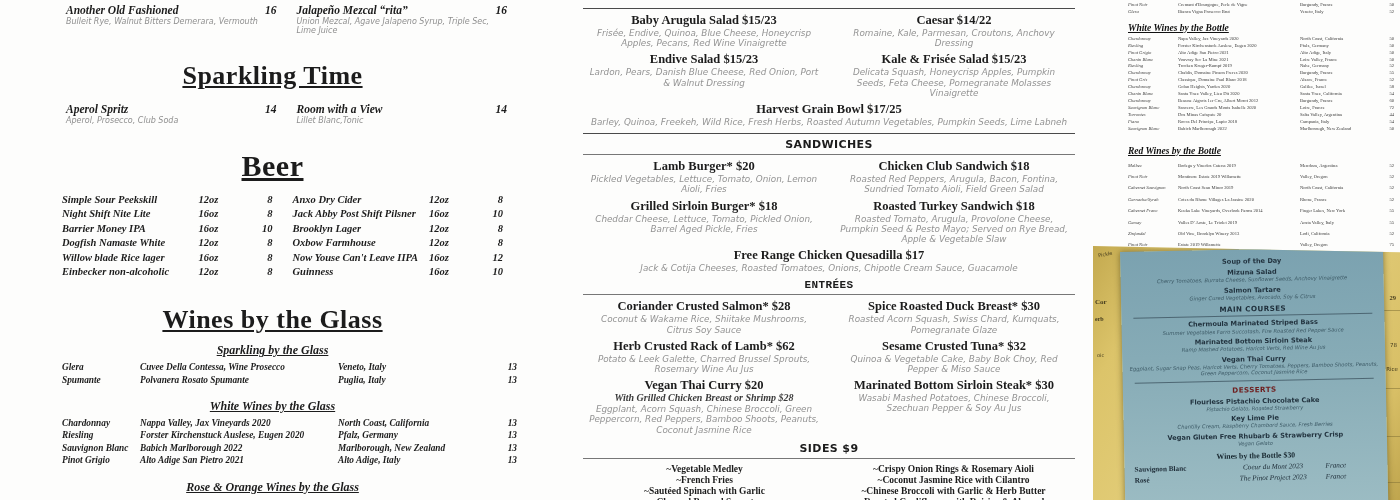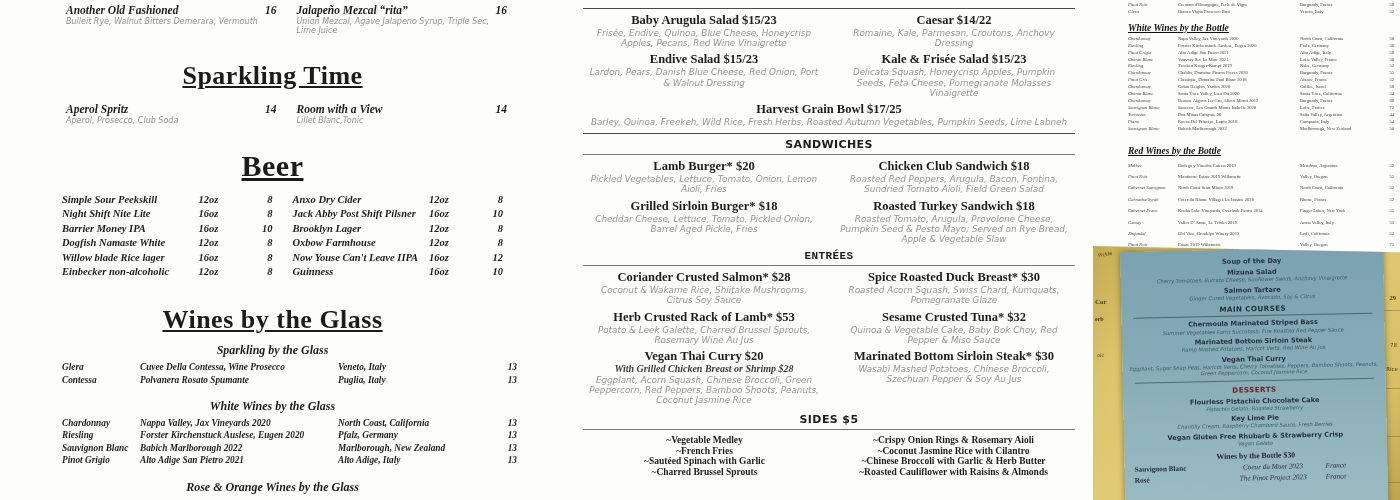--- a/index.html
+++ b/index.html
@@ -1,21 +1,21 @@
 <!DOCTYPE html>
 <html><head>
 <meta charset="utf-8">
 <style>
   html,body{margin:0;padding:0;background:#fff;}
   .screen{position:relative;width:1400px;height:500px;background:#fdfdfc;overflow:hidden;
           font-family:"Liberation Serif",serif;color:#1c1c1c;}
   
   .rule{height:1px;background:#4a4a4a;}
   .big-head{font-weight:bold;text-decoration:underline;text-align:center;letter-spacing:.5px;}
-  .sub-head{font-weight:bold;font-style:italic;text-align:center;}
+  .sub-head{font-weight:bold;font-style:italic;text-decoration:underline;text-align:center;}
   
   .left-page{position:absolute;left:20px;top:0;width:505px;}
   .two-col{display:grid;grid-template-columns:1fr 1fr;column-gap:12px;}
   .drink{padding:0 4px;}
   .drink .nameline{display:flex;justify-content:space-between;align-items:baseline;
       font-weight:bold;font-style:italic;font-size:11.5px;}
   .drink .desc{font-family:"DejaVu Sans",sans-serif;font-style:italic;font-size:8px;color:#8f8f8f;margin-top:1px;}
   .cocktails{margin-top:4px;padding-left:42px;padding-right:14px;}
   .head-sparkling{font-size:26px;margin-top:26px;}
   .spark-items{margin-top:12px;padding-left:42px;padding-right:14px;}
@@ -210,21 +210,21 @@
     <div class="gwine-rows">
 
         <div class="gwine-row">
           <span>Glera</span>
           <span>Cuvee Della Contessa, Wine Prosecco</span>
           <span>Veneto, Italy</span>
           <span class="gprice">13</span>
         </div>
 
         <div class="gwine-row">
-          <span>Contessa</span>
+          <span>Spumante</span>
           <span>Polvanera Rosato Spumante</span>
           <span>Puglia, Italy</span>
           <span class="gprice">13</span>
         </div>
       </div>
 
     <div class="sub-head gsec-head" style="margin-top:12px;">White Wines by the Glass</div>
     <div class="gwine-rows">
 
         <div class="gwine-row">
@@ -327,20 +327,24 @@
             <div class="dtitle">Grilled Sirloin Burger* $18</div>
             <div class="ddesc">Cheddar Cheese, Lettuce, Tomato, Pickled Onion, Barrel Aged Pickle, Fries</div>
           </div>
           <div class="dish">
             <div class="dtitle">Roasted Turkey Sandwich $18</div>
             <div class="ddesc">Roasted Tomato, Arugula, Provolone Cheese, Pumpkin Seed &amp; Pesto Mayo; Served on Rye Bread, Apple &amp; Vegetable Slaw</div>
           </div>
         </div>
       </div>
 
+    <div class="dish full-dish">
+      <div class="dtitle">Free Range Chicken Quesadilla $17</div>
+      <div class="ddesc">Jack &amp; Cotija Cheeses, Roasted Tomatoes, Onions, Chipotle Cream Sauce, Guacamole</div>
+    </div>
 
     <div class="c-label" style="margin-top:6px;font-family:Liberation Mono, monospace;">ENTRÉES</div>
     <div class="label-rule"></div>
 
     <div>
 
         <div class="pair">
           <div class="dish">
             <div class="dtitle">Coriander Crusted Salmon* $28</div>
             <div class="dsub"></div>
@@ -348,21 +352,21 @@
           </div>
           <div class="dish">
             <div class="dtitle">Spice Roasted Duck Breast* $30</div>
             <div class="dsub"></div>
             <div class="ddesc">Roasted Acorn Squash, Swiss Chard, Kumquats, Pomegranate Glaze</div>
           </div>
         </div>
 
         <div class="pair">
           <div class="dish">
-            <div class="dtitle">Herb Crusted Rack of Lamb* $53</div>
+            <div class="dtitle">Herb Crusted Rack of Lamb* $62</div>
             <div class="dsub"></div>
             <div class="ddesc">Potato &amp; Leek Galette, Charred Brussel Sprouts, Rosemary Wine Au Jus</div>
           </div>
           <div class="dish">
             <div class="dtitle">Sesame Crusted Tuna* $32</div>
             <div class="dsub"></div>
             <div class="ddesc">Quinoa &amp; Vegetable Cake, Baby Bok Choy, Red Pepper &amp; Miso Sauce</div>
           </div>
         </div>
 
@@ -373,21 +377,21 @@
             <div class="ddesc">Eggplant, Acorn Squash, Chinese Broccoli, Green Peppercorn, Red Peppers, Bamboo Shoots, Peanuts, Coconut Jasmine Rice</div>
           </div>
           <div class="dish">
             <div class="dtitle">Marinated Bottom Sirloin Steak* $30</div>
             <div class="dsub"></div>
             <div class="ddesc">Wasabi Mashed Potatoes, Chinese Broccoli, Szechuan Pepper &amp; Soy Au Jus</div>
           </div>
         </div>
       </div>
 
-    <div class="c-label" style="margin-top:7px;">SIDES $5</div>
+    <div class="c-label" style="margin-top:7px;">SIDES $9</div>
     <div class="label-rule"></div>
     <div class="sides-grid">
       <div>
 
       <div class="side-item">~Vegetable Medley</div>
           <div class="side-item">~French Fries</div>
           <div class="side-item">~Sautéed Spinach with Garlic</div>
           <div class="side-item">~Charred Brussel Sprouts</div>
         </div>
       <div>

